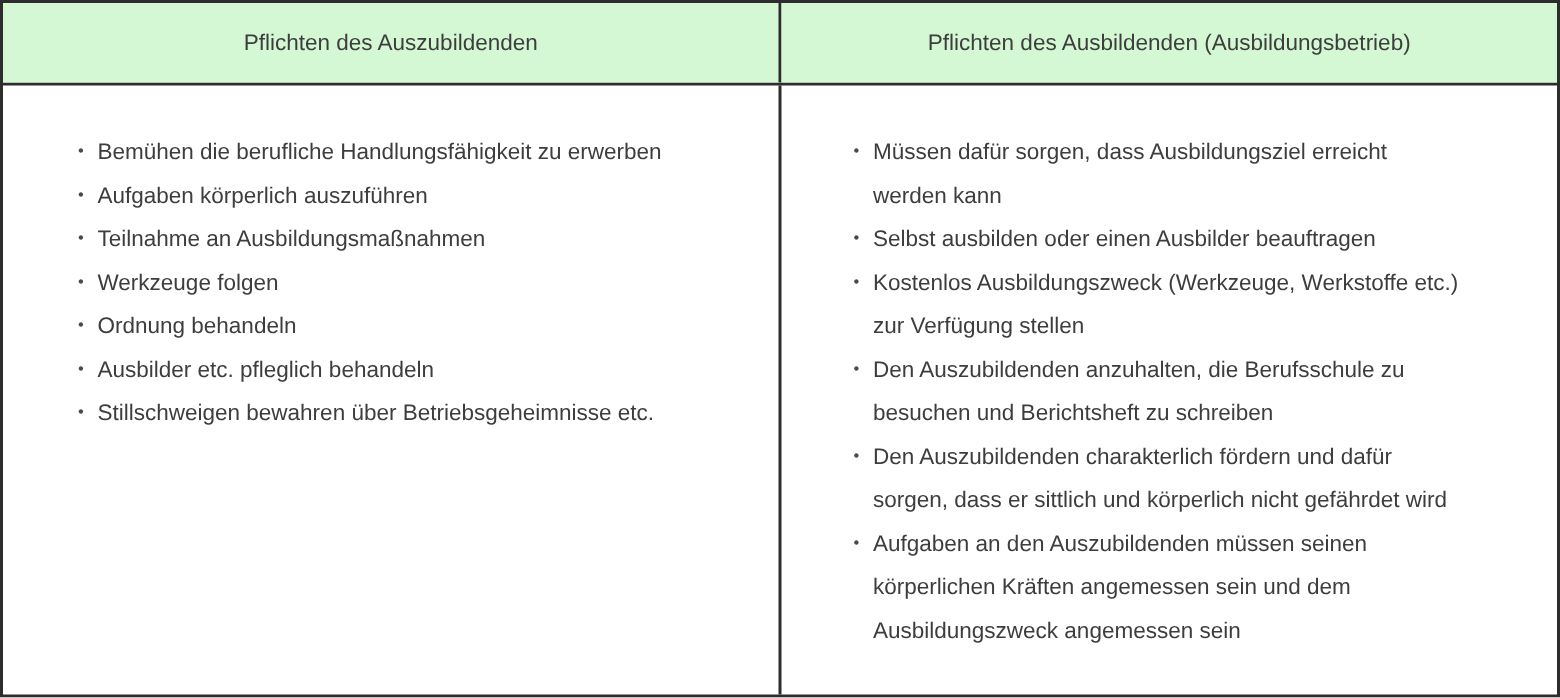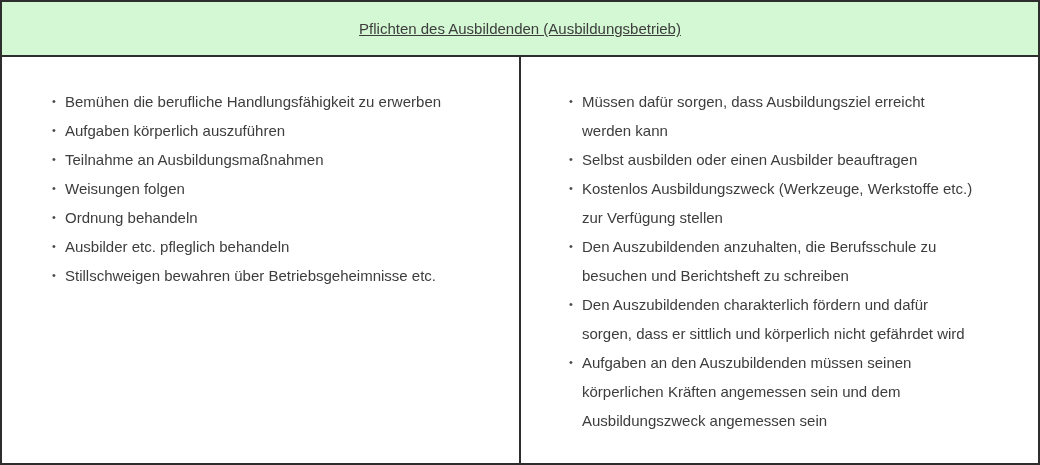--- a/index.html
+++ b/index.html
@@ -31,21 +31,20 @@
     align-items: center;
     justify-content: center;
     font-size: 15px;
     text-align: center;
   }
   .header-cell.left {
     border-right: 2px solid #2d2d2d;
   }
   .header-cell.right {
     flex: 1 1 auto;
-    text-decoration: underline;
   }
   .body-row {
     display: flex;
     flex: 1 1 auto;
   }
   .body-cell {
     box-sizing: border-box;
     flex: 0 0 519px;
     padding: 30px 20px 10px 50px;
   }
@@ -79,20 +78,21 @@
     flex: 1 1 auto;
     white-space: pre-line;
   }
 </style>
 </head>
 <body>
 
 <div class="duty-table">
 
   <div class="header-row">
+    <div class="header-cell left">Pflichten des Auszubildenden</div>
     <div class="header-cell right">Pflichten des Ausbildenden (Ausbildungsbetrieb)</div>
   </div>
 
   <div class="body-row">
 
     <div class="body-cell left">
       <ul class="duty-list">
         <li>
           <span class="bullet">•</span>
           <span class="item-text">Bemühen die berufliche Handlungsfähigkeit zu erwerben</span>
@@ -100,21 +100,21 @@
         <li>
           <span class="bullet">•</span>
           <span class="item-text">Aufgaben körperlich auszuführen</span>
         </li>
         <li>
           <span class="bullet">•</span>
           <span class="item-text">Teilnahme an Ausbildungsmaßnahmen</span>
         </li>
         <li>
           <span class="bullet">•</span>
-          <span class="item-text">Weisungen folgen</span>
+          <span class="item-text">Werkzeuge folgen</span>
         </li>
         <li>
           <span class="bullet">•</span>
           <span class="item-text">Ordnung behandeln</span>
         </li>
         <li>
           <span class="bullet">•</span>
           <span class="item-text">Ausbilder etc. pfleglich behandeln</span>
         </li>
         <li>

